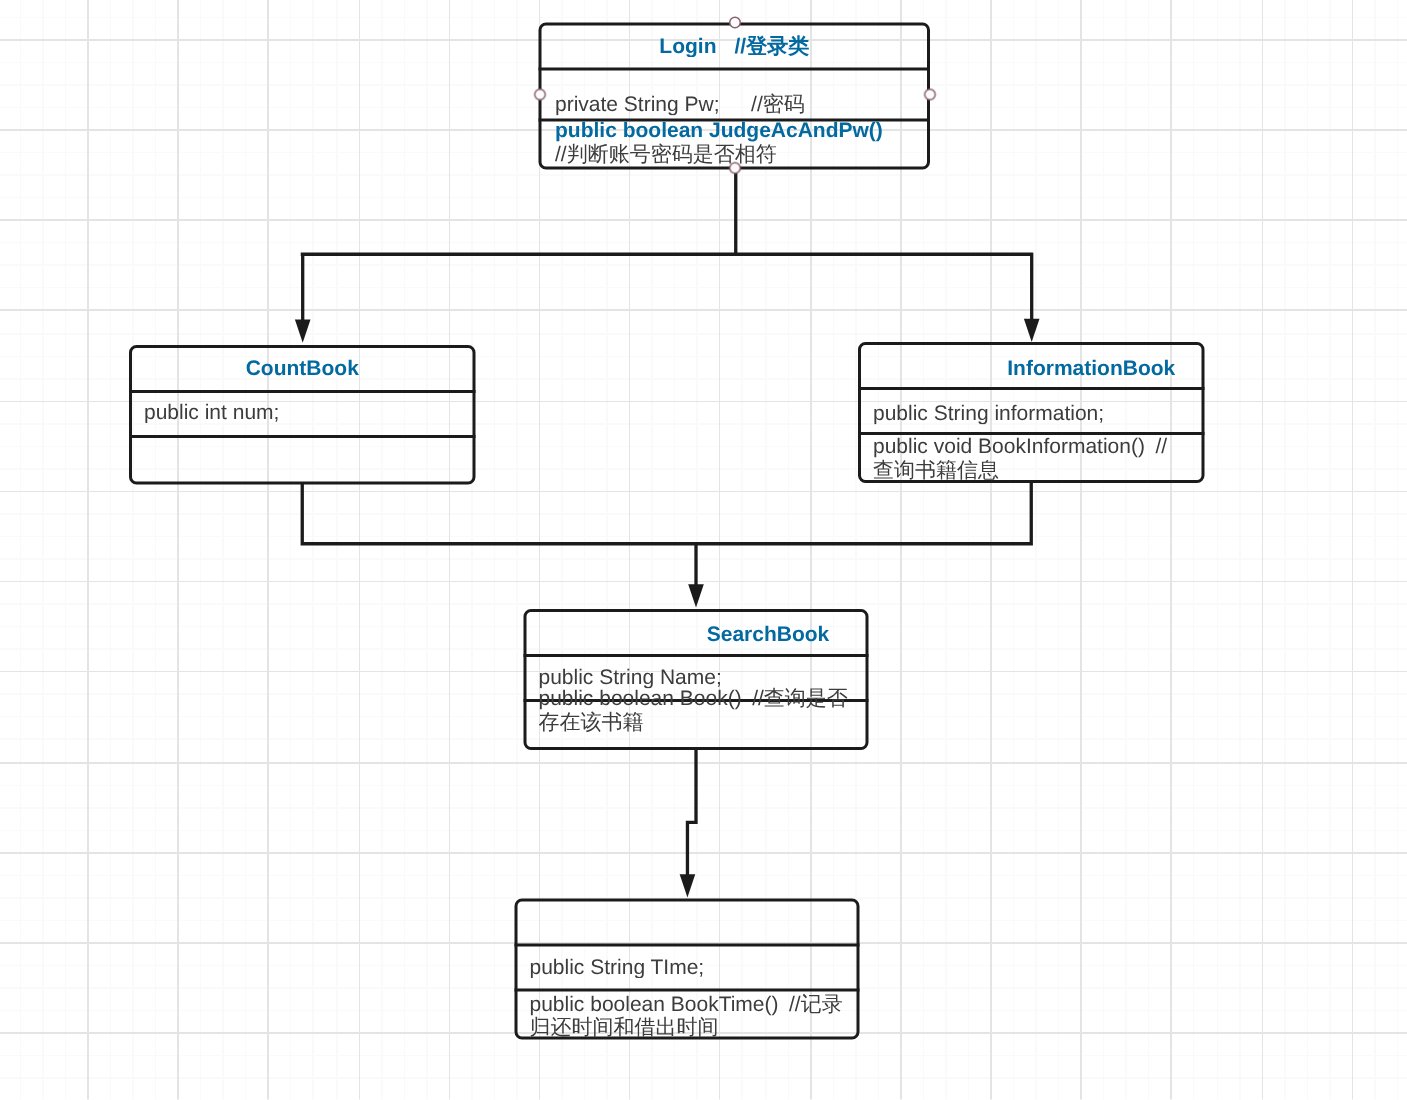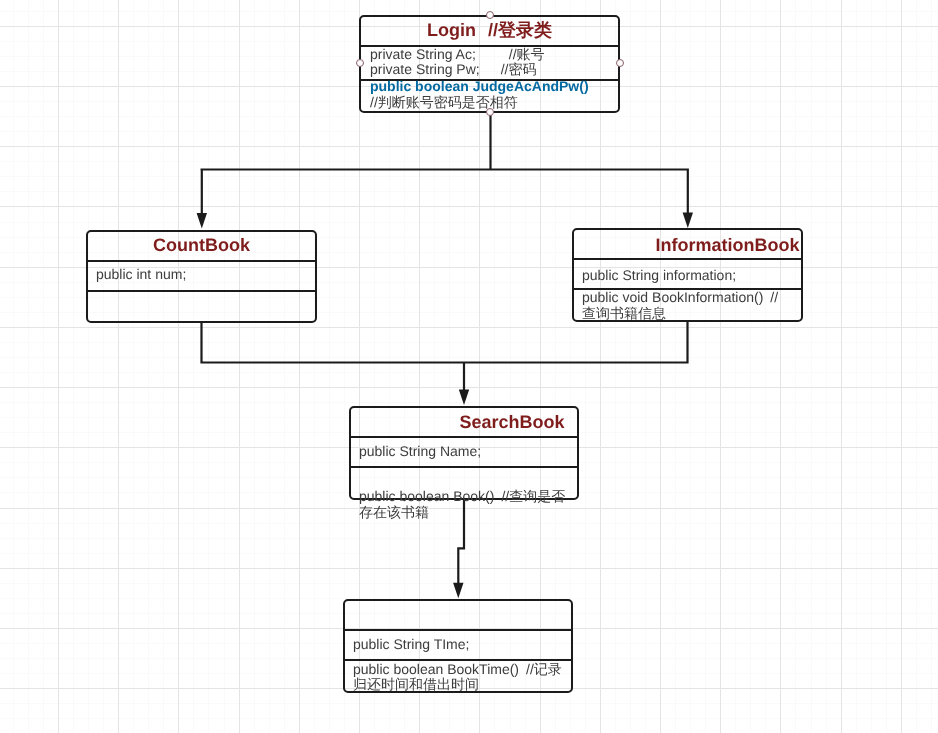--- a/index.html
+++ b/index.html
@@ -4,22 +4,22 @@
 <style>
   html,body{margin:0;padding:0;}
   body{width:938px;height:733px;overflow:hidden;background:#ffffff;
        font-family:"Liberation Sans",sans-serif;
        -webkit-font-smoothing:antialiased;text-rendering:geometricPrecision;}
   .ctitle,.atxt,.mtxt{transform:translateZ(0);backface-visibility:hidden;}
   #canvas{position:relative;width:938px;height:733px;background:#ffffff;overflow:hidden;}
   .grid,.layer{position:absolute;left:0;top:0;}
   .cls{position:absolute;box-sizing:border-box;border:2px solid #1b1b1b;border-radius:5px;background:transparent;}
   .divider{position:absolute;height:2px;background:#1b1b1b;}
-  .ctitle{position:absolute;text-align:center;font-weight:bold;font-size:18px;
-          color:#7f1d1d;white-space:nowrap;line-height:16px;}
+  .ctitle{position:absolute;text-align:center;font-weight:bold;font-size:14px;
+          color:#0369a1;white-space:nowrap;line-height:16px;}
   .tgap{display:inline-block;width:12px;}
   .atxt{position:absolute;font-size:14px;color:#3c3c3c;line-height:16px;white-space:nowrap;}
   .agap{display:inline-block;}
   .mtxt{position:absolute;font-size:14px;color:#3c3c3c;line-height:15.5px;}
   .nowrapc .mcmt{white-space:nowrap;}
   .mgap{display:inline-block;width:7px;}
   .boldm .mname{font-weight:bold;color:#0369a1;}
   .handle{position:absolute;width:8px;height:8px;border-radius:50%;
           border:1.3px solid #876169;background:#fefbfc;box-sizing:border-box;}
 </style>
@@ -181,21 +181,20 @@
     <polygon points="201.8,228.5 196.6,213 207,213"></polygon>
     <polygon points="687.8,228 682.6,212.5 693,212.5"></polygon>
     <polygon points="464,405 458.8,389.5 469.2,389.5"></polygon>
     <polygon points="458.3,598.3 453.1,582.8 463.5,582.8"></polygon>
   </g>
 </svg>
   <div class="cls" style="left:359px;top:14.8px;width:261px;height:97.8px;"></div>
   <div class="divider" style="left:359px;top:45px;width:261px;"></div>
   <div class="divider" style="left:359px;top:78.5px;width:261px;"></div>
   <div class="ctitle" style="left:359px;top:21.700000000000003px;width:261px;"><span>Login</span><span class="tgap"></span><span>//登录类</span></div>
-  <div class="atxt" style="left:370px;top:46px;"><span>private String Ac;</span><span class="agap" style="width:33px"></span><span>//账号</span></div>
   <div class="atxt" style="left:370px;top:61px;"><span>private String Pw;</span><span class="agap" style="width:21px"></span><span>//密码</span></div>
   <div class="mtxt boldm nowrapc" style="left:370px;top:79px;width:240px;"><span class="mname">public boolean JudgeAcAndPw()</span><span class="mgap"></span><span class="mcmt">//判断账号密码是否相符</span></div>
   <div class="handle" style="left:486.0px;top:11.3px;"></div>
   <div class="handle" style="left:486.0px;top:108.1px;"></div>
   <div class="handle" style="left:355.5px;top:59.2px;"></div>
   <div class="handle" style="left:615.5px;top:59.2px;"></div>
   <div class="cls" style="left:86px;top:229.8px;width:231px;height:93px;"></div>
   <div class="divider" style="left:86px;top:259.5px;width:231px;"></div>
   <div class="divider" style="left:86px;top:290px;width:231px;"></div>
   <div class="ctitle" style="left:86px;top:236.5px;width:231px;"><span>CountBook</span><span></span></div>
@@ -204,19 +203,19 @@
   <div class="divider" style="left:572px;top:258.2px;width:231px;"></div>
   <div class="divider" style="left:572px;top:287.8px;width:231px;"></div>
   <div class="ctitle" style="left:572px;top:236.5px;width:231px;padding-left:40px;"><span>InformationBook</span><span></span></div>
   <div class="atxt" style="left:582px;top:266.5px;"><span>public String information;</span><span class="agap" style="width:7px"></span><span></span></div>
   <div class="mtxt" style="left:582px;top:290px;width:208px;"><span class="mname">public void BookInformation()</span><span class="mgap"></span><span class="mcmt">//查询书籍信息</span></div>
   <div class="cls" style="left:349px;top:406px;width:230px;height:93.7px;"></div>
   <div class="divider" style="left:349px;top:436px;width:230px;"></div>
   <div class="divider" style="left:349px;top:466px;width:230px;"></div>
   <div class="ctitle" style="left:349px;top:413.5px;width:230px;margin-left:48px;"><span>SearchBook</span><span></span></div>
   <div class="atxt" style="left:359px;top:442.5px;"><span>public String Name;</span><span class="agap" style="width:7px"></span><span></span></div>
-  <div class="mtxt" style="left:359px;top:489px;width:209px;"><span class="mname">public boolean Book()</span><span class="mgap"></span><span class="mcmt">//查询是否存在该书籍</span></div>
+  <div class="mtxt" style="left:359px;top:458px;width:209px;"><span class="mname">public boolean Book()</span><span class="mgap"></span><span class="mcmt">//查询是否存在该书籍</span></div>
   <div class="cls" style="left:343px;top:599.2px;width:230px;height:93.6px;"></div>
   <div class="divider" style="left:343px;top:629px;width:230px;"></div>
   <div class="divider" style="left:343px;top:658.5px;width:230px;"></div>
   <div class="atxt" style="left:353px;top:636px;"><span>public String TIme;</span><span class="agap" style="width:7px"></span><span></span></div>
   <div class="mtxt" style="left:353px;top:661.5px;width:211px;"><span class="mname">public boolean BookTime()</span><span class="mgap"></span><span class="mcmt">//记录归还时间和借出时间</span></div>
 </div>
 
 </body></html>

